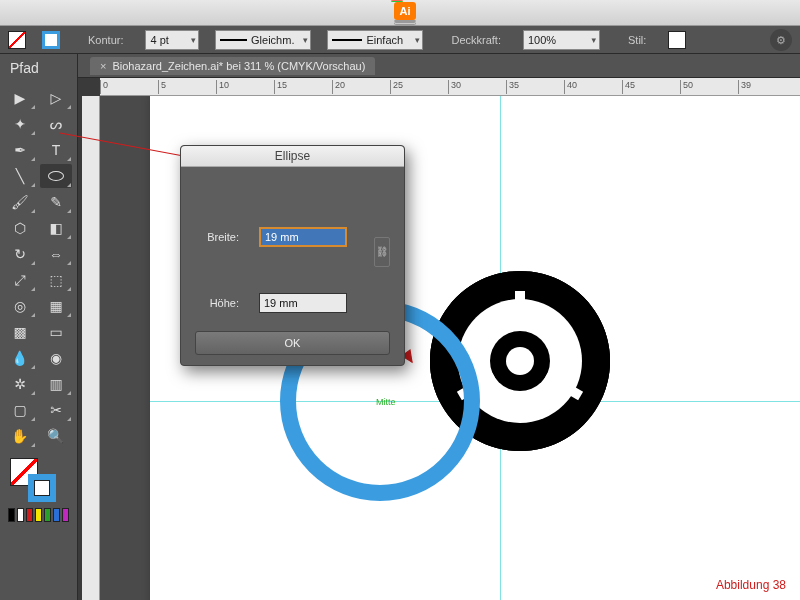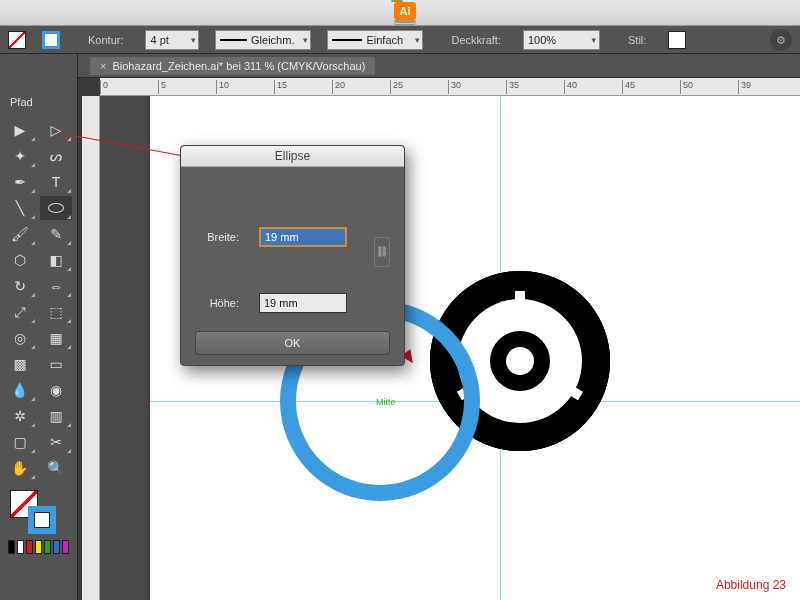--- a/index.html
+++ b/index.html
@@ -22,21 +22,21 @@
   
   .doctab { height: 24px; background: #535353; display: flex; align-items: center; padding-left: 90px; border-bottom: 1px solid #2a2a2a; }
   .tab { background: #6a6a6a; color: #e6e6e6; font-size: 11px; padding: 3px 10px; border-radius: 3px 3px 0 0; }
   .tab .x { margin-right: 6px; color: #ccc; }
   
   .ruler-h { position: absolute; left: 100px; top: 78px; right: 0; height: 18px; background: #e8e8e8; border-bottom: 1px solid #999; font-size: 9px; color: #555; }
   .ruler-h .tick { position: absolute; top: 2px; border-left: 1px solid #888; height: 14px; padding-left: 2px; }
   .ruler-v { position: absolute; left: 82px; top: 96px; width: 18px; bottom: 0; background: #e8e8e8; border-right: 1px solid #999; }
   
   .toolpanel { position: absolute; left: 0; top: 54px; width: 78px; bottom: 0; background: #535353; border-right: 1px solid #2a2a2a; }
-  .toolpath { color: #e0e0e0; font-size: 11px; padding: 6px 10px; margin-top: 36px; }
+  .toolpath { color: #e0e0e0; font-size: 14px; padding: 6px 10px; }
   .toolgrid { display: grid; grid-template-columns: 34px 34px; gap: 2px; padding: 4px; }
   .tool { width: 32px; height: 24px; display: flex; align-items: center; justify-content: center; color: #ddd; font-size: 14px; border-radius: 2px; position: relative; }
   .tool.sel { background: #3a3a3a; }
   .tool .tri { position: absolute; right: 1px; bottom: 1px; width: 0; height: 0; border-right: 4px solid #aaa; border-top: 4px solid transparent; }
   .fillstroke { position: relative; height: 46px; margin-top: 6px; }
   .fs-fill { position: absolute; left: 10px; top: 0; width: 28px; height: 28px; background: linear-gradient(to bottom right, #fff 0 45%, red 45% 55%, #fff 55%); border: 1px solid #222; }
   .fs-stroke { position: absolute; left: 28px; top: 16px; width: 28px; height: 28px; border: 6px solid #3b9de0; background: #fff; box-shadow: 0 0 0 1px #222 inset; }
   .colorrow { display: flex; padding: 4px 8px; gap: 2px; }
   .csw { width: 14px; height: 14px; border: 1px solid #222; }
   
@@ -221,13 +221,13 @@
         </div>
       </div>
       <div class="link">⛓</div>
     </div>
     <div class="dlg-btns">
       <button>OK</button>
     </div>
   </div>
 </div>
 
-<div class="caption">Abbildung 23</div>
+<div class="caption">Abbildung 38</div>
 
 </body></html>

